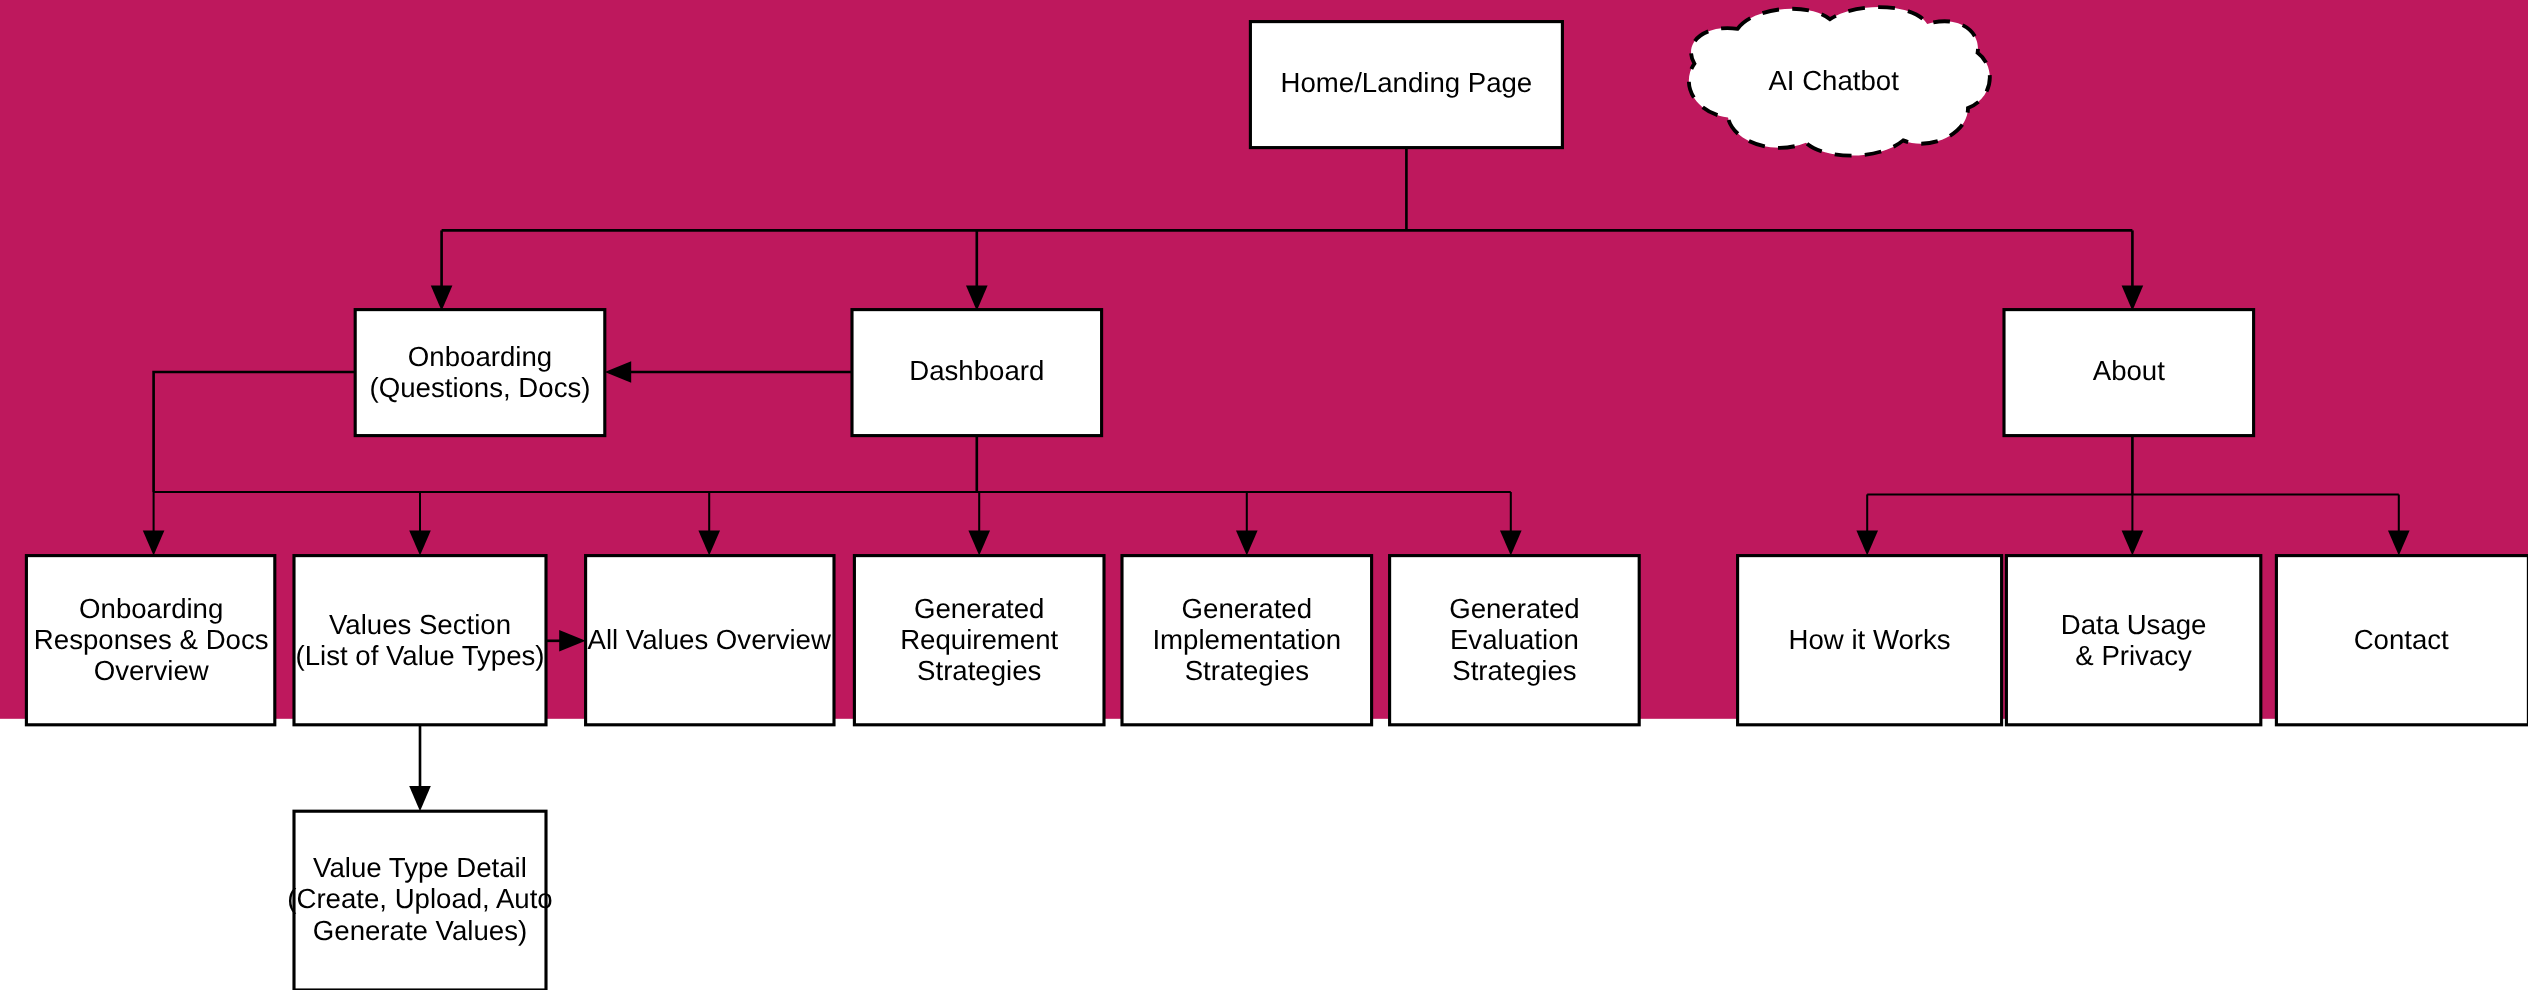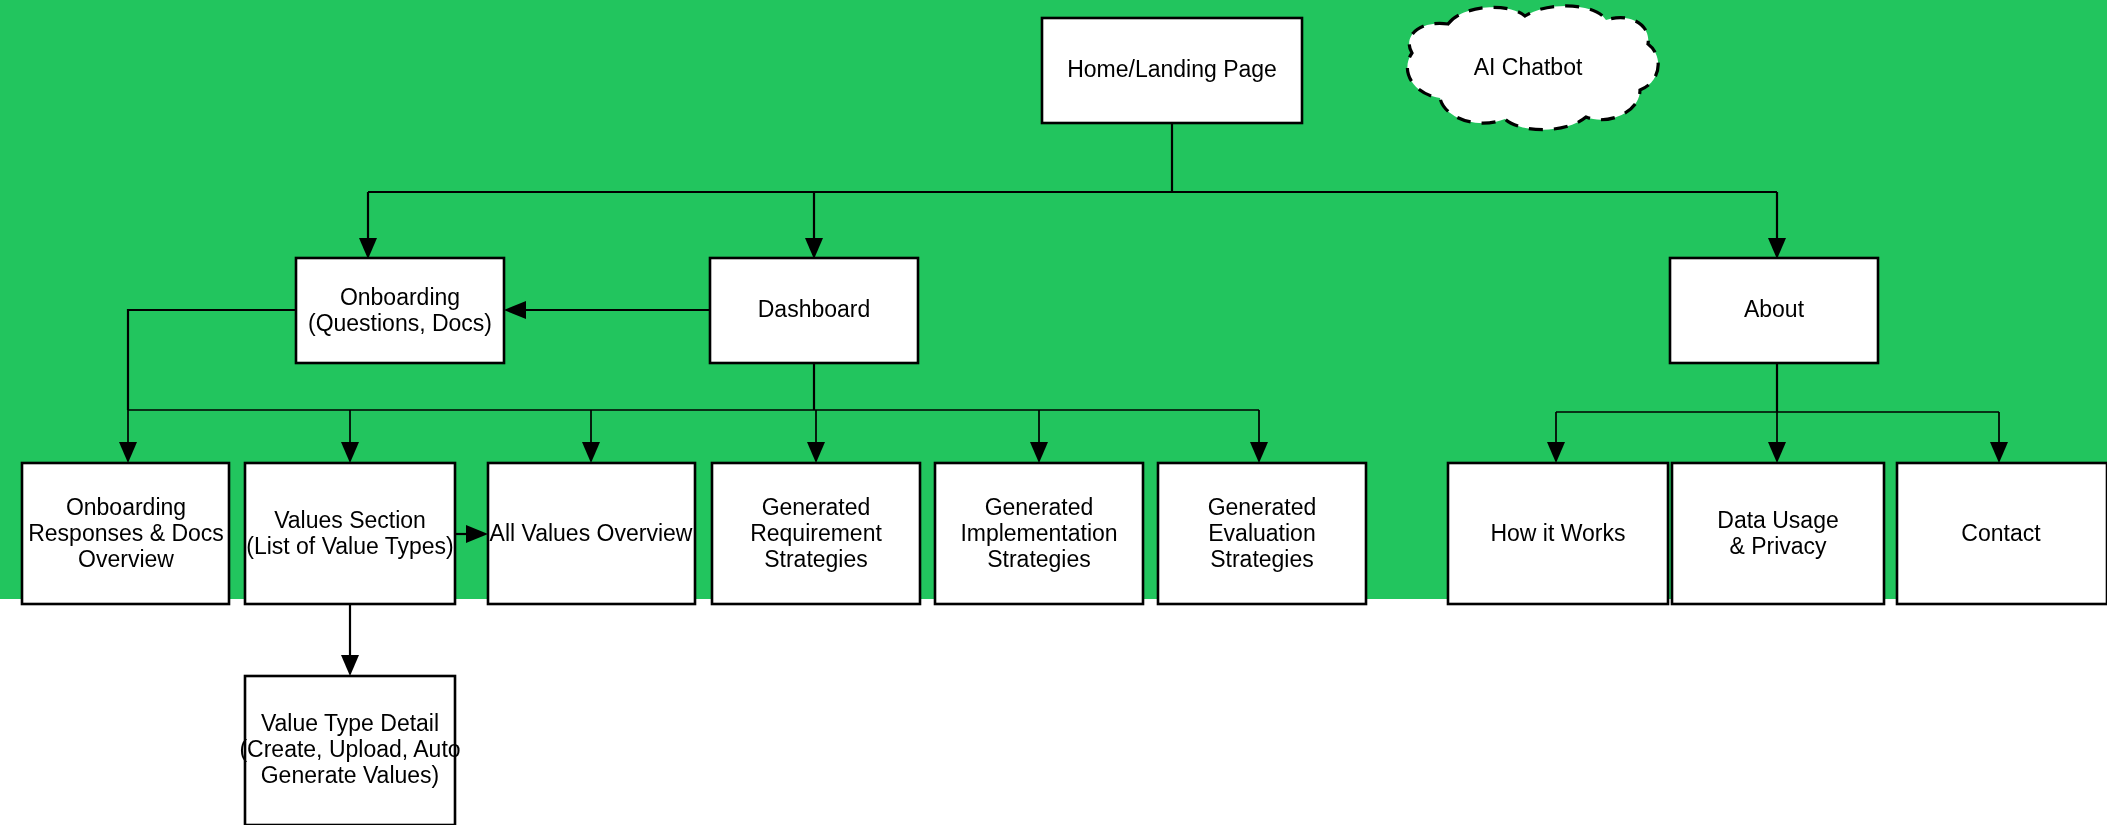--- a/index.html
+++ b/index.html
@@ -11,21 +11,21 @@
   body {
     font-family: "Liberation Sans", sans-serif;
     width: 2107px;
     height: 825px;
     overflow: hidden;
   }
   #diagram-root {
     position: relative;
     width: 2107px;
     height: 599px;
-    background: #22c55e;
+    background: #be185d;
   }
   svg#flowchart {
     display: block;
     width: 2107px;
     height: 825px;
   }
   .node-rect {
     fill: #ffffff;
     stroke: #000000;
     stroke-width: 2.6;

